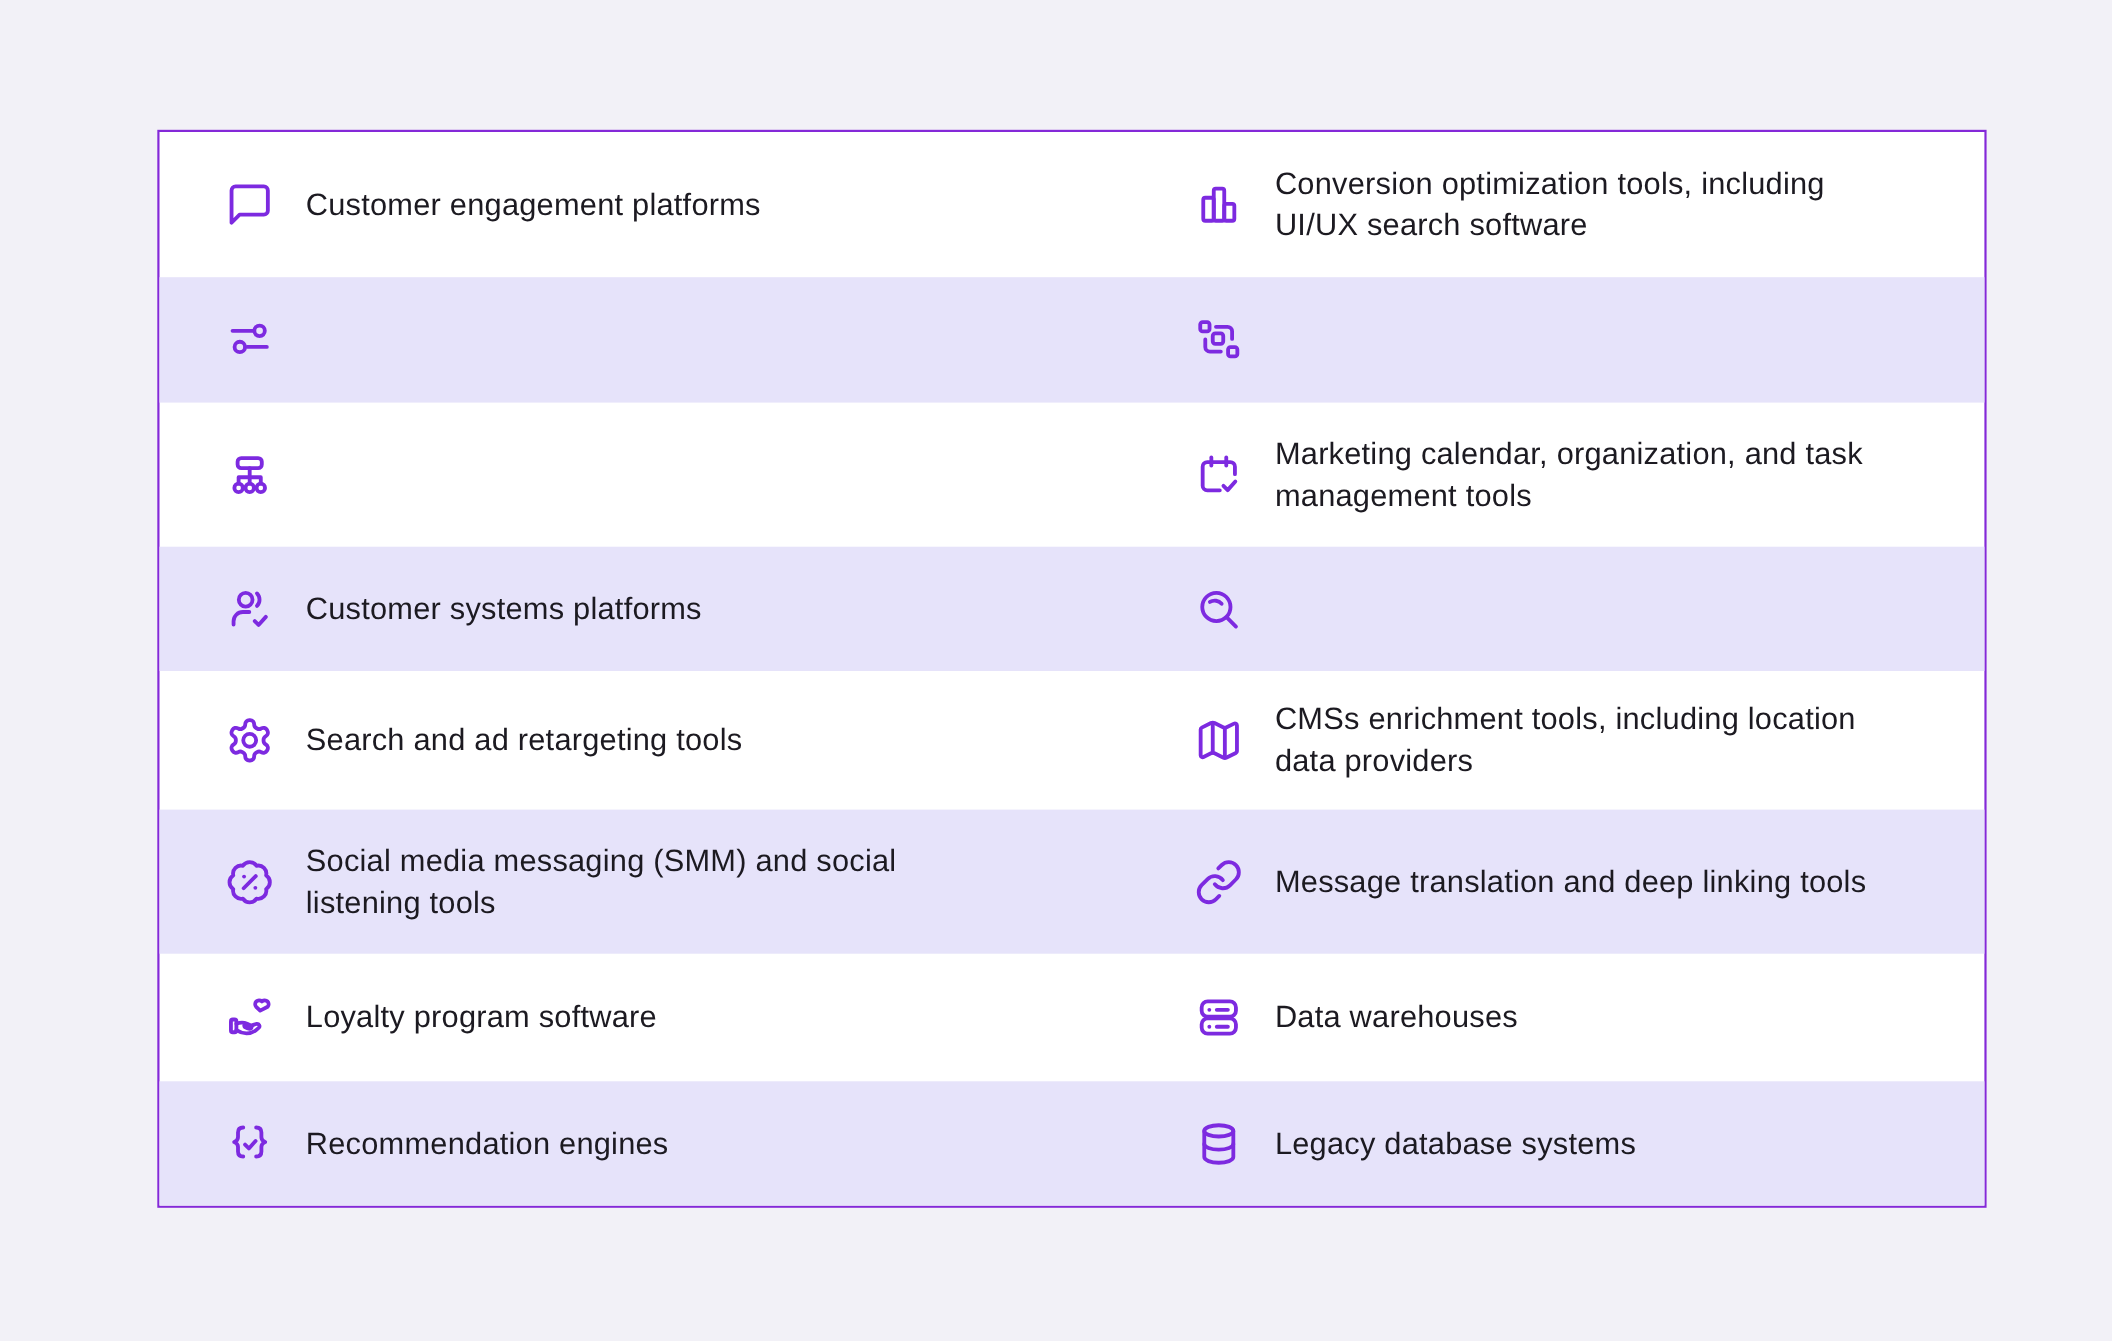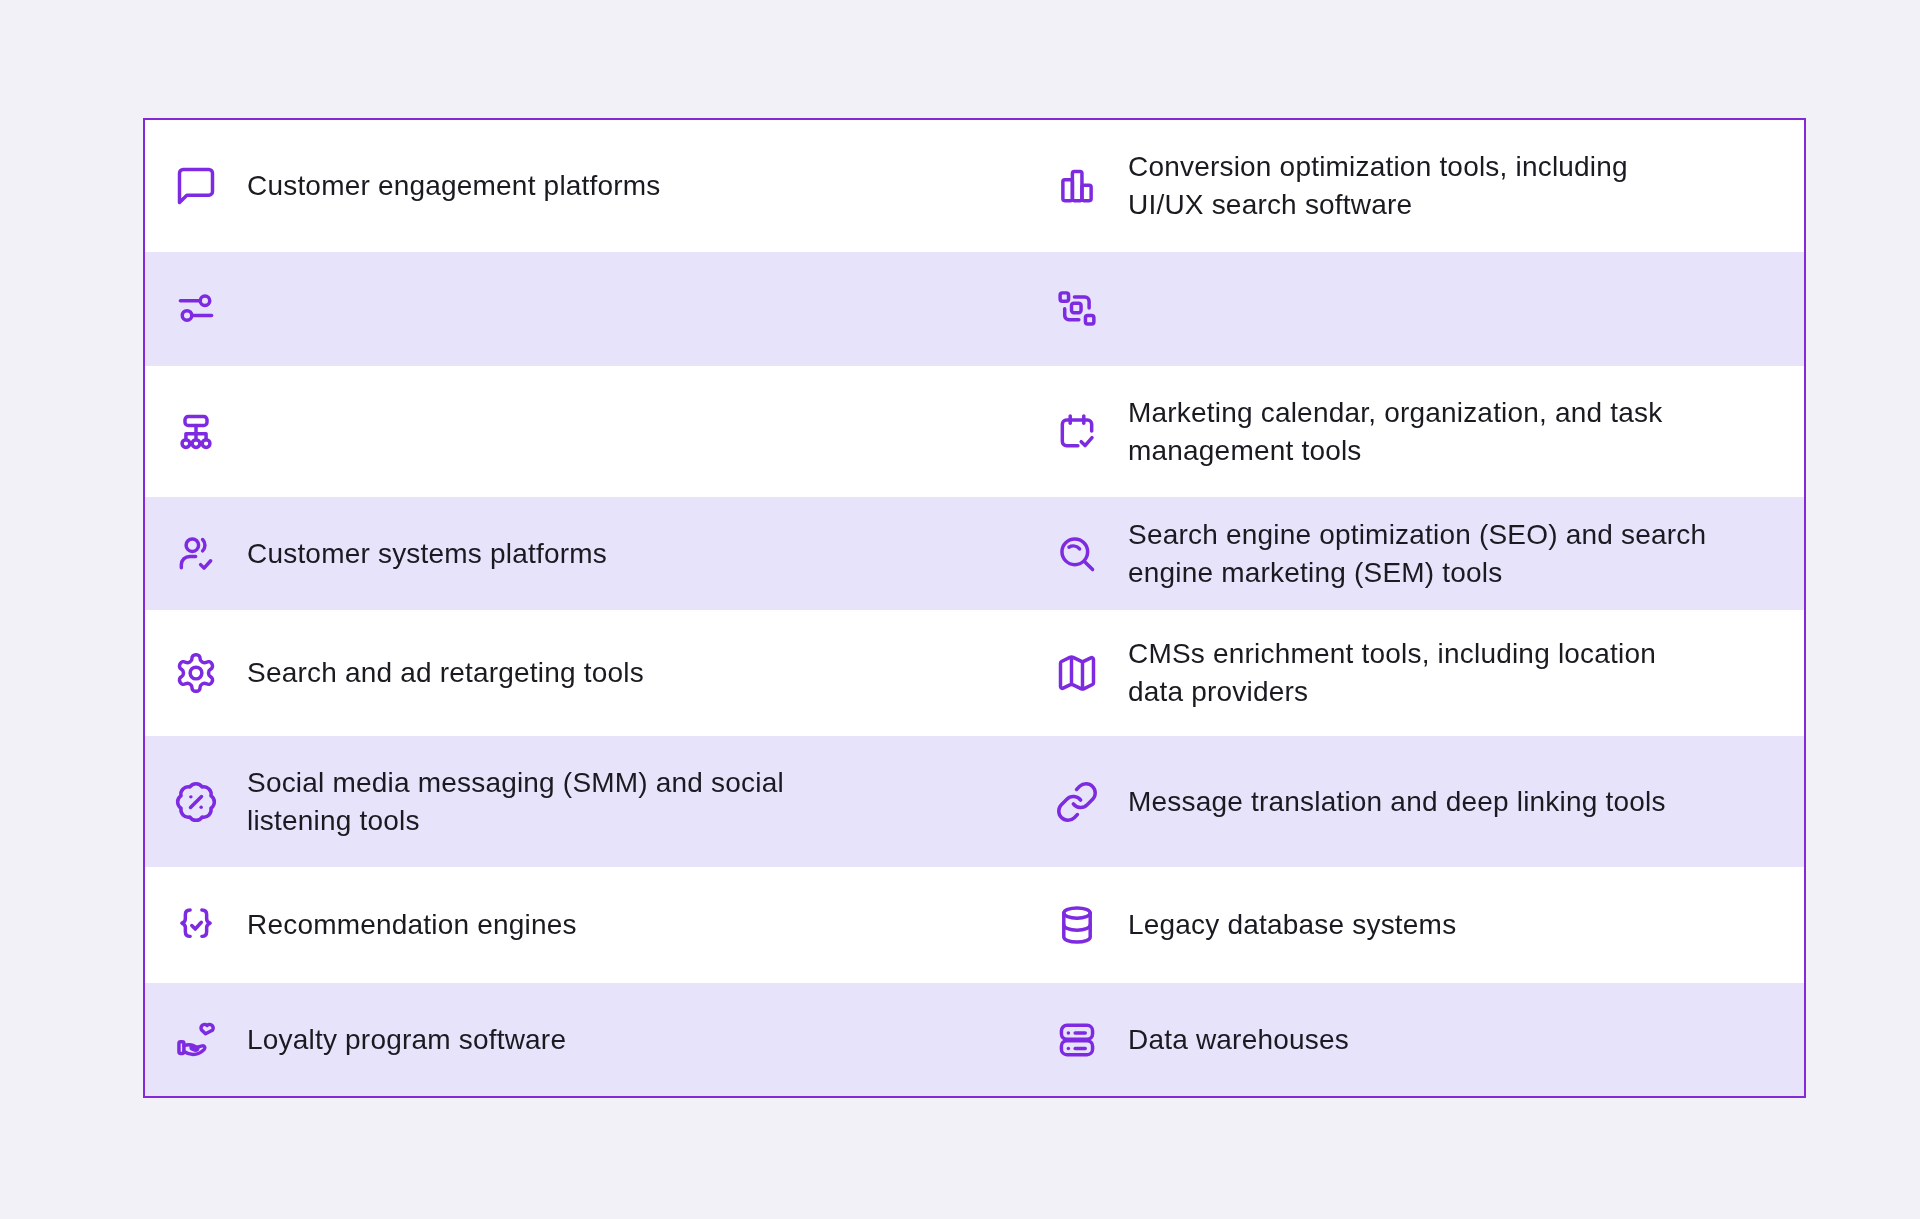--- a/index.html
+++ b/index.html
@@ -17,21 +17,21 @@
     box-sizing: border-box;
     background: var(--card-bg, #ffffff);
     border: 2.5px solid var(--border-color, #8429d8);
     display: grid;
     grid-template-rows: 132px 114px 131px 113px 126px 131px 116px 1fr;
   }
   .row {
     display: grid;
     grid-template-columns: 881px 1fr;
     align-items: center;
-    padding-left: 29px;
+    padding-left: 60px;
   }
   .row:nth-child(even) { background: var(--row-alt-bg, #e6e3fa); }
   .cell {
     display: flex;
     align-items: center;
     gap: 29px;
     padding-right: 40px;
     min-width: 0;
   }
   .icon {
@@ -140,22 +140,20 @@
       <span class="label">Customer systems platforms</span>
     </div>
     <div class="cell">
       <span class="icon">
         <svg viewBox="0 0 24 24" fill="none" stroke="currentColor" stroke-width="1.9" stroke-linecap="round" stroke-linejoin="round">
           <circle cx="10.8" cy="10.8" r="7"></circle>
           <path d="M16.2 16.2l4.3 4.3"></path>
           <path d="M7.6 8.3a4.6 4.6 0 0 1 5.8.9"></path>
         </svg>
       </span>
-      <span class="label">Search engine optimization (SEO) and search
-engine marketing (SEM) tools</span>
     </div>
   </div>
 
   <div class="row">
     <div class="cell">
       <span class="icon">
         <svg viewBox="0 0 24 24" fill="none" stroke="currentColor" stroke-width="1.9" stroke-linecap="round" stroke-linejoin="round">
           <path d="M12.22 2h-.44a2 2 0 0 0-2 2v.18a2 2 0 0 1-1 1.73l-.43.25a2 2 0 0 1-2 0l-.15-.08a2 2 0 0 0-2.73.73l-.22.38a2 2 0 0 0 .73 2.73l.15.1a2 2 0 0 1 1 1.72v.51a2 2 0 0 1-1 1.74l-.15.09a2 2 0 0 0-.73 2.73l.22.38a2 2 0 0 0 2.73.73l.15-.08a2 2 0 0 1 2 0l.43.25a2 2 0 0 1 1 1.73V20a2 2 0 0 0 2 2h.44a2 2 0 0 0 2-2v-.18a2 2 0 0 1 1-1.73l.43-.25a2 2 0 0 1 2 0l.15.08a2 2 0 0 0 2.73-.73l.22-.39a2 2 0 0 0-.73-2.73l-.15-.08a2 2 0 0 1-1-1.74v-.5a2 2 0 0 1 1-1.74l.15-.09a2 2 0 0 0 .73-2.73l-.22-.38a2 2 0 0 0-2.73-.73l-.15.08a2 2 0 0 1-2 0l-.43-.25a2 2 0 0 1-1-1.73V4a2 2 0 0 0-2-2z"></path>
           <circle cx="12" cy="12" r="3.2"></circle>
         </svg>
@@ -189,43 +187,20 @@
 listening tools</span>
     </div>
     <div class="cell">
       <span class="icon">
         <svg viewBox="0 0 24 24" fill="none" stroke="currentColor" stroke-width="1.9" stroke-linecap="round" stroke-linejoin="round">
           <path d="M10 13a5 5 0 0 0 7.54.54l3-3a5 5 0 0 0-7.07-7.07l-1.72 1.71"></path>
           <path d="M14 11a5 5 0 0 0-7.54-.54l-3 3a5 5 0 0 0 7.07 7.07l1.71-1.71"></path>
         </svg>
       </span>
       <span class="label">Message translation and deep linking tools</span>
-    </div>
-  </div>
-
-  <div class="row">
-    <div class="cell">
-      <span class="icon">
-        <svg viewBox="0 0 24 24" fill="none" stroke="currentColor" stroke-width="1.9" stroke-linecap="round" stroke-linejoin="round">
-          <path d="M8.8 3.8c-1.9 0-2.6.9-2.6 2.5v2.3c0 1.2-.6 1.9-1.9 2.4 1.3.5 1.9 1.2 1.9 2.4v2.3c0 1.6.7 2.5 2.6 2.5"></path>
-          <path d="M15.2 3.8c1.9 0 2.6.9 2.6 2.5v2.3c0 1.2.6 1.9 1.9 2.4-1.3.5-1.9 1.2-1.9 2.4v2.3c0 1.6-.7 2.5-2.6 2.5"></path>
-          <path d="M9.7 12.3l1.9 1.9 3.3-3.7"></path>
-        </svg>
-      </span>
-      <span class="label">Recommendation engines</span>
-    </div>
-    <div class="cell">
-      <span class="icon">
-        <svg viewBox="0 0 24 24" fill="none" stroke="currentColor" stroke-width="1.9" stroke-linecap="round" stroke-linejoin="round">
-          <ellipse cx="12" cy="5.5" rx="7.2" ry="2.8"></ellipse>
-          <path d="M4.8 5.5v13c0 1.55 3.2 2.8 7.2 2.8s7.2-1.25 7.2-2.8v-13"></path>
-          <path d="M4.8 12c0 1.55 3.2 2.8 7.2 2.8s7.2-1.25 7.2-2.8"></path>
-        </svg>
-      </span>
-      <span class="label">Legacy database systems</span>
     </div>
   </div>
 
   <div class="row">
     <div class="cell">
       <span class="icon">
         <svg viewBox="0 0 24 24" fill="none" stroke="currentColor" stroke-width="1.9" stroke-linecap="round" stroke-linejoin="round">
           <path d="M17.2 8.6l-2-1.9a1.95 1.95 0 0 1 2.75-2.75l.1.1.1-.1a1.95 1.95 0 0 1 2.75 2.75z"></path>
           <rect x="2.7" y="13" width="2.7" height="6.3" rx="0.9"></rect>
           <path d="M5.4 18.3c1.7 1.1 3.4 1.6 5 1.6 2.3 0 4.4-1 6.1-2.8.8-.9.1-2-1-1.9-1.1.1-2.1.8-3.4 1-.9.2-1.9.1-2.8-.2"></path>
@@ -242,13 +217,36 @@
           <path d="M7.3 8.2h.01"></path>
             <path d="M7.3 16.6h.01"></path>
           <path d="M11 8.2h5.5"></path>
             <path d="M11 16.6h5.5"></path>
         </svg>
       </span>
       <span class="label">Data warehouses</span>
     </div>
   </div>
 
+  <div class="row">
+    <div class="cell">
+      <span class="icon">
+        <svg viewBox="0 0 24 24" fill="none" stroke="currentColor" stroke-width="1.9" stroke-linecap="round" stroke-linejoin="round">
+          <path d="M8.8 3.8c-1.9 0-2.6.9-2.6 2.5v2.3c0 1.2-.6 1.9-1.9 2.4 1.3.5 1.9 1.2 1.9 2.4v2.3c0 1.6.7 2.5 2.6 2.5"></path>
+          <path d="M15.2 3.8c1.9 0 2.6.9 2.6 2.5v2.3c0 1.2.6 1.9 1.9 2.4-1.3.5-1.9 1.2-1.9 2.4v2.3c0 1.6-.7 2.5-2.6 2.5"></path>
+          <path d="M9.7 12.3l1.9 1.9 3.3-3.7"></path>
+        </svg>
+      </span>
+      <span class="label">Recommendation engines</span>
+    </div>
+    <div class="cell">
+      <span class="icon">
+        <svg viewBox="0 0 24 24" fill="none" stroke="currentColor" stroke-width="1.9" stroke-linecap="round" stroke-linejoin="round">
+          <ellipse cx="12" cy="5.5" rx="7.2" ry="2.8"></ellipse>
+          <path d="M4.8 5.5v13c0 1.55 3.2 2.8 7.2 2.8s7.2-1.25 7.2-2.8v-13"></path>
+          <path d="M4.8 12c0 1.55 3.2 2.8 7.2 2.8s7.2-1.25 7.2-2.8"></path>
+        </svg>
+      </span>
+      <span class="label">Legacy database systems</span>
+    </div>
+  </div>
+
 </div>
 
 </body></html>

